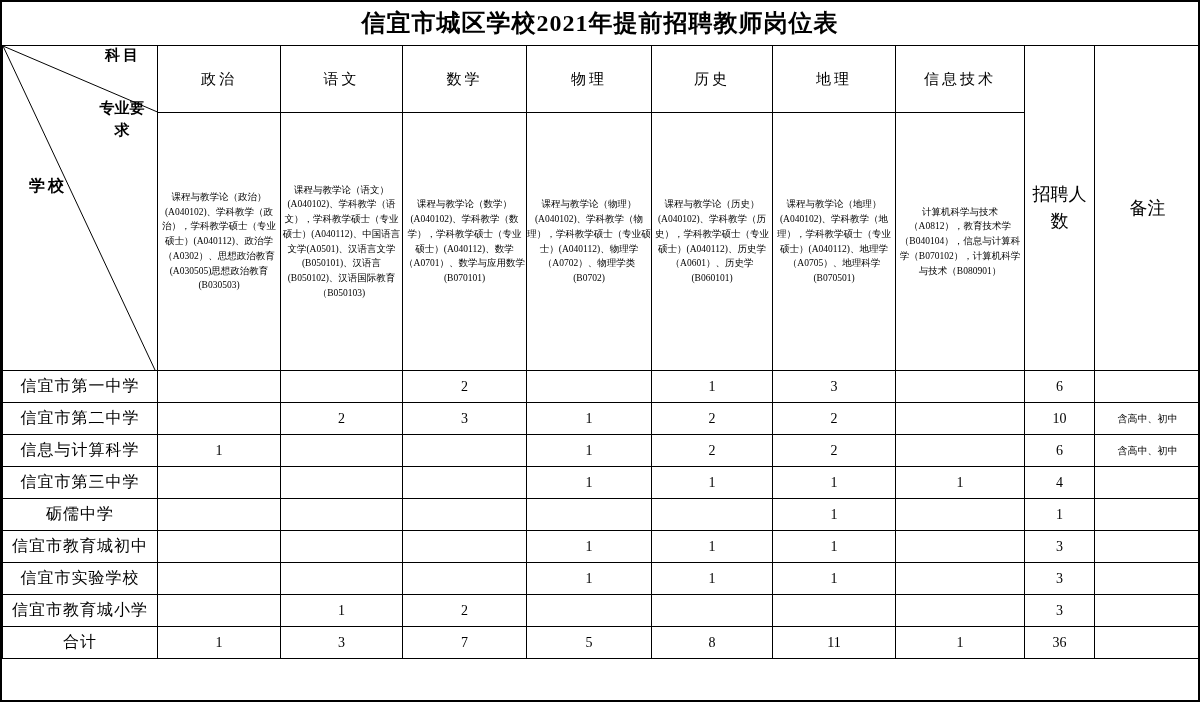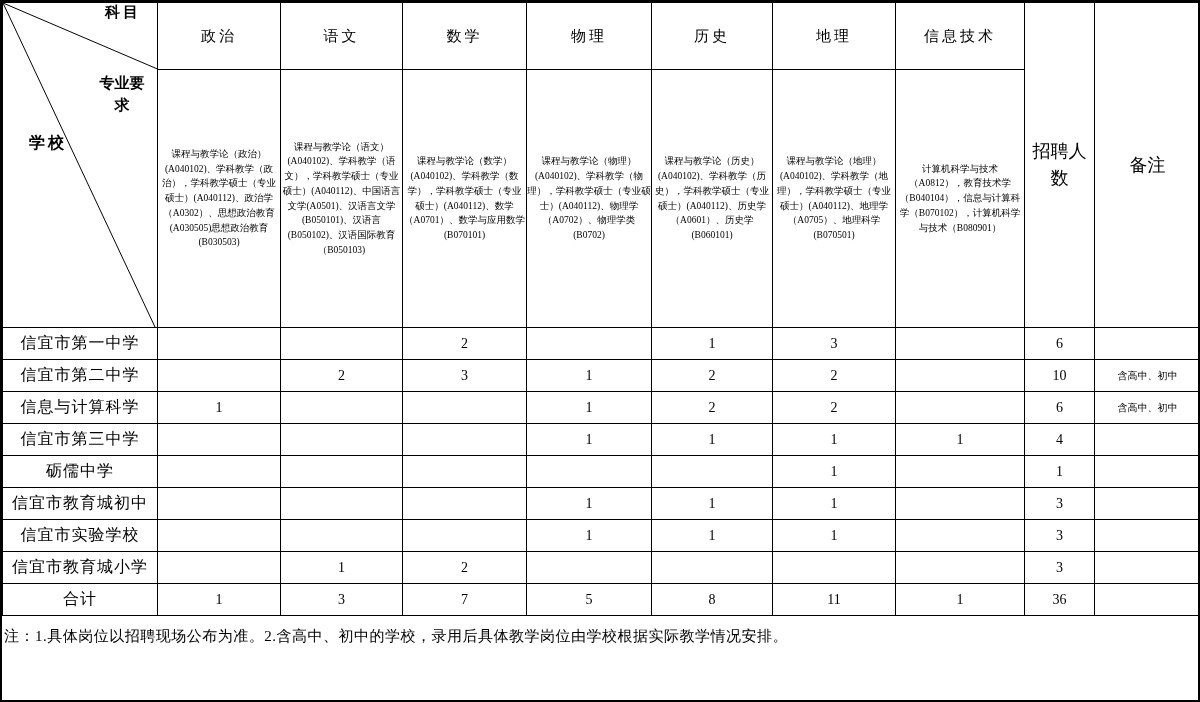--- a/index.html
+++ b/index.html
@@ -43,37 +43,38 @@
   .val-td { font-size:14px; }
   .count-td { font-size:14px; }
   .remark-td { font-size:10px; }
   .corner-td { position:relative; }
   .corner-td svg { position:absolute; left:0; top:0; width:100%; height:100%; }
   .lbl-subject {
     position:absolute; top:0; right:16px;
     font-size:15px; font-weight:bold; letter-spacing:3px;
   }
   .lbl-req {
-    position:absolute; top:70px; right:10px; width:50px;
+    position:absolute; top:52px; right:10px; width:50px;
     font-size:15px; font-weight:bold; text-align:center; line-height:1.45;
   }
   .lbl-school {
     position:absolute; top:130px; left:26px;
     font-size:16px; font-weight:bold; letter-spacing:3px;
   }
   .note {
     font-size:15px;
     padding:11px 2px 0 2px;
     letter-spacing:0.5px;
   }
 </style>
 </head>
 <body>
 
 <div class="sheet">
+  <div class="title">信宜市城区学校2021年提前招聘教师岗位表</div>
   <table class="positions">
     <colgroup>
       <col style="width:155px">
         <col style="width:123px">
         <col style="width:122px">
       <col style="width:124px">
         <col style="width:125px">
         <col style="width:121px">
       <col style="width:123px">
         <col style="width:129px">
@@ -213,14 +214,13 @@
           <td class="val-td">7</td>
           <td class="val-td">5</td>
           <td class="val-td">8</td>
           <td class="val-td">11</td>
           <td class="val-td">1</td>
           <td class="count-td">36</td>
           <td class="remark-td"></td>
         </tr>
       </tbody>
   </table>
-  <div class="note">注：1.具体岗位以招聘现场公布为准。2.含高中、初中的学校，录用后具体教学岗位由学校根据实际教学情况安排。</div>
 </div>
 
 </body></html>

